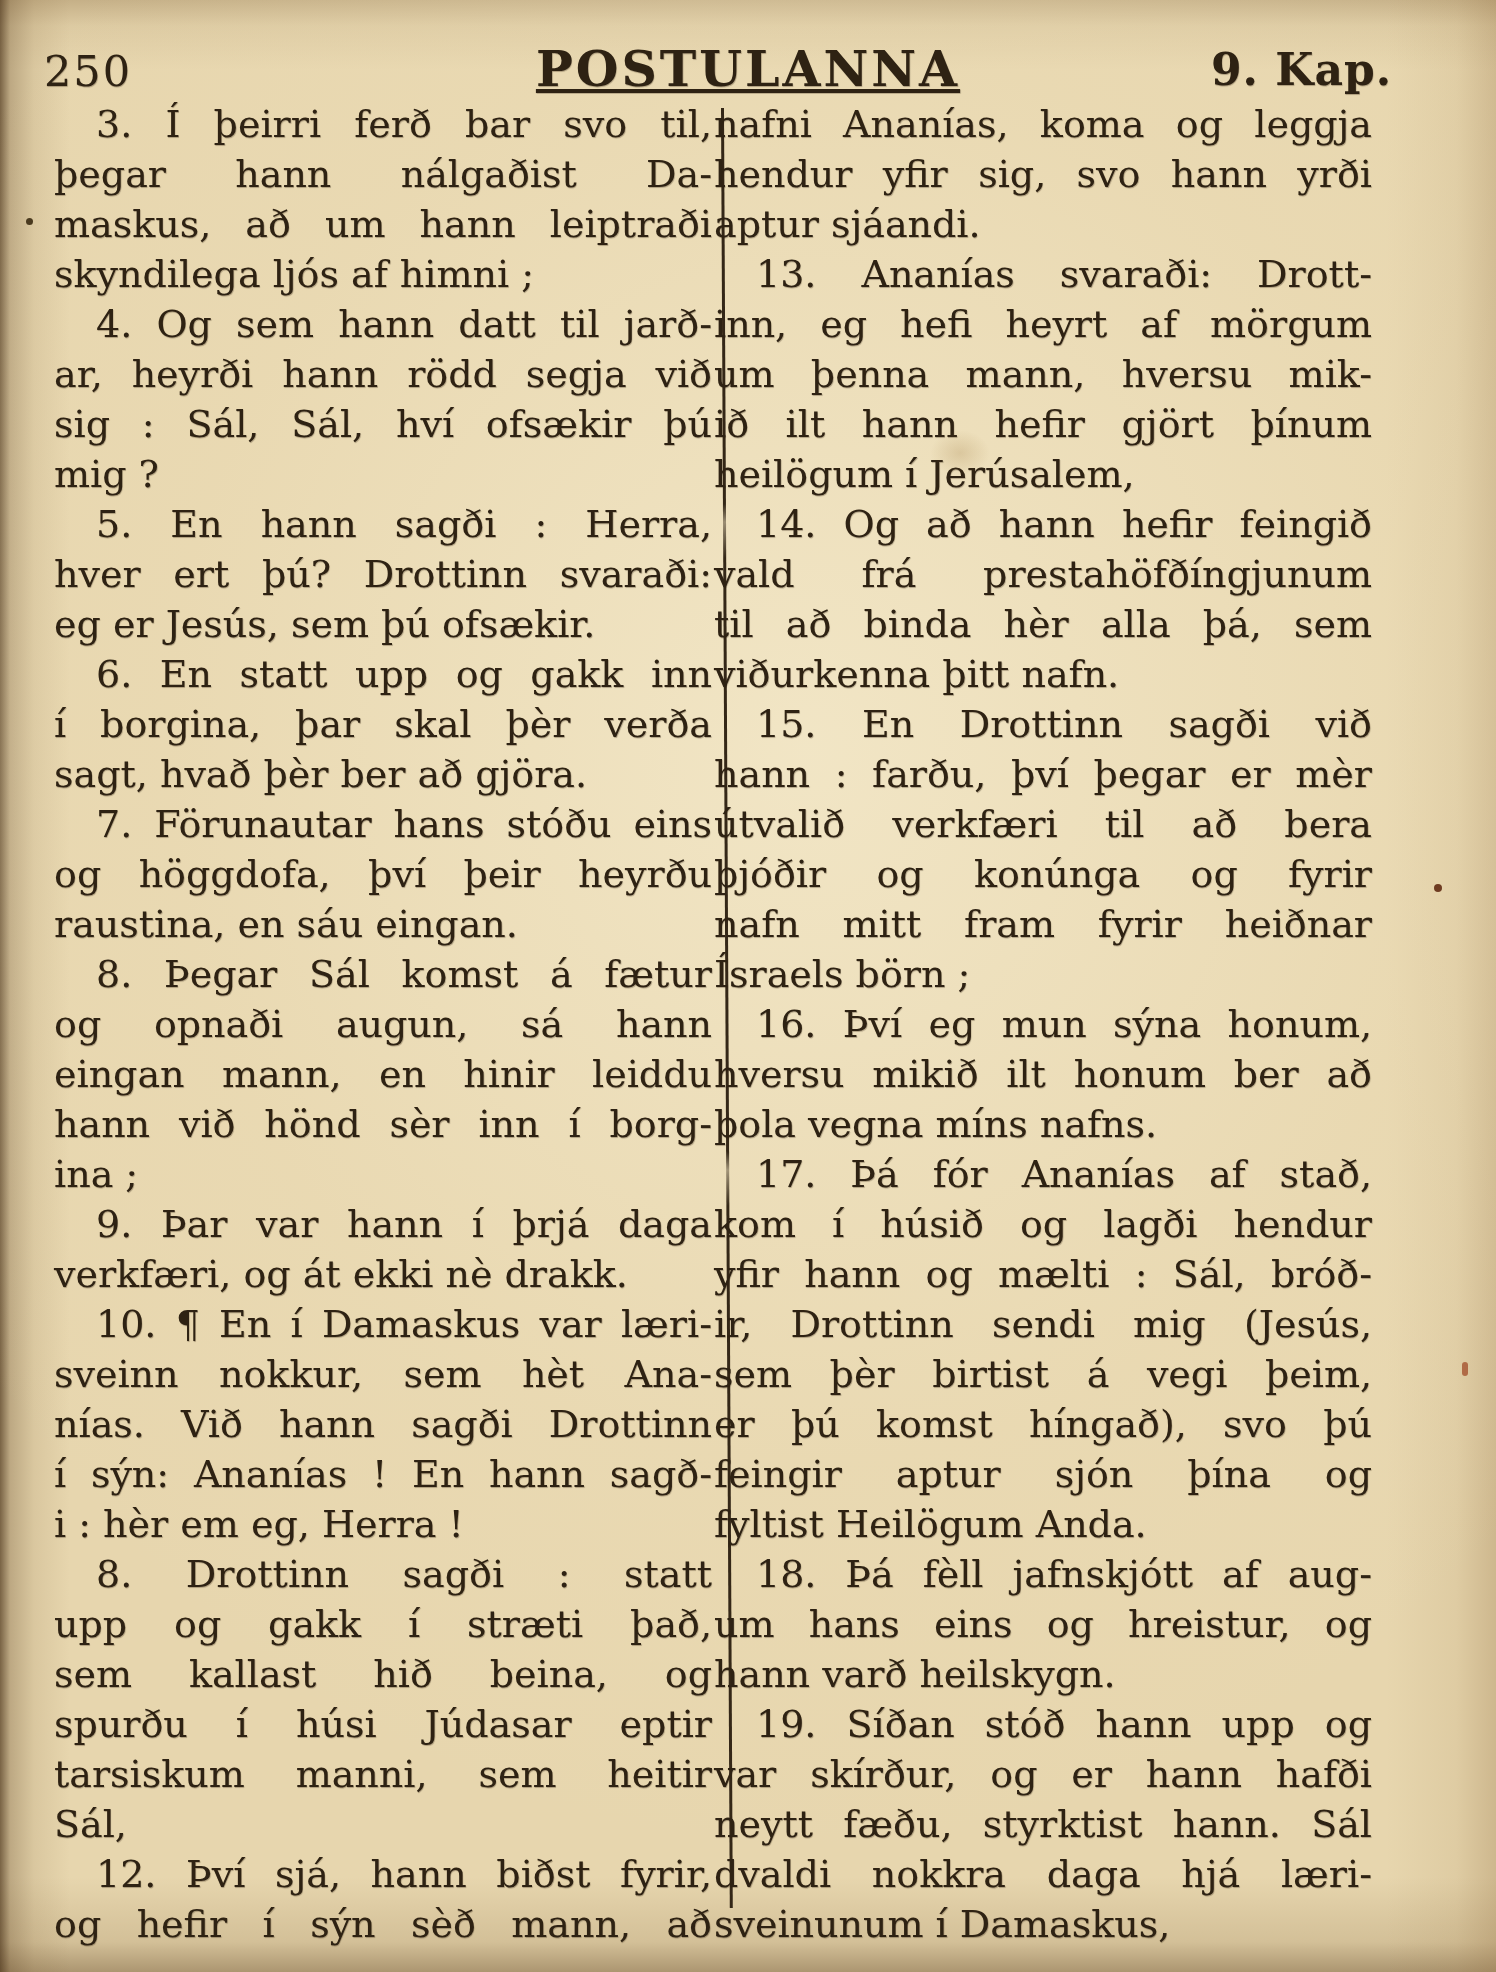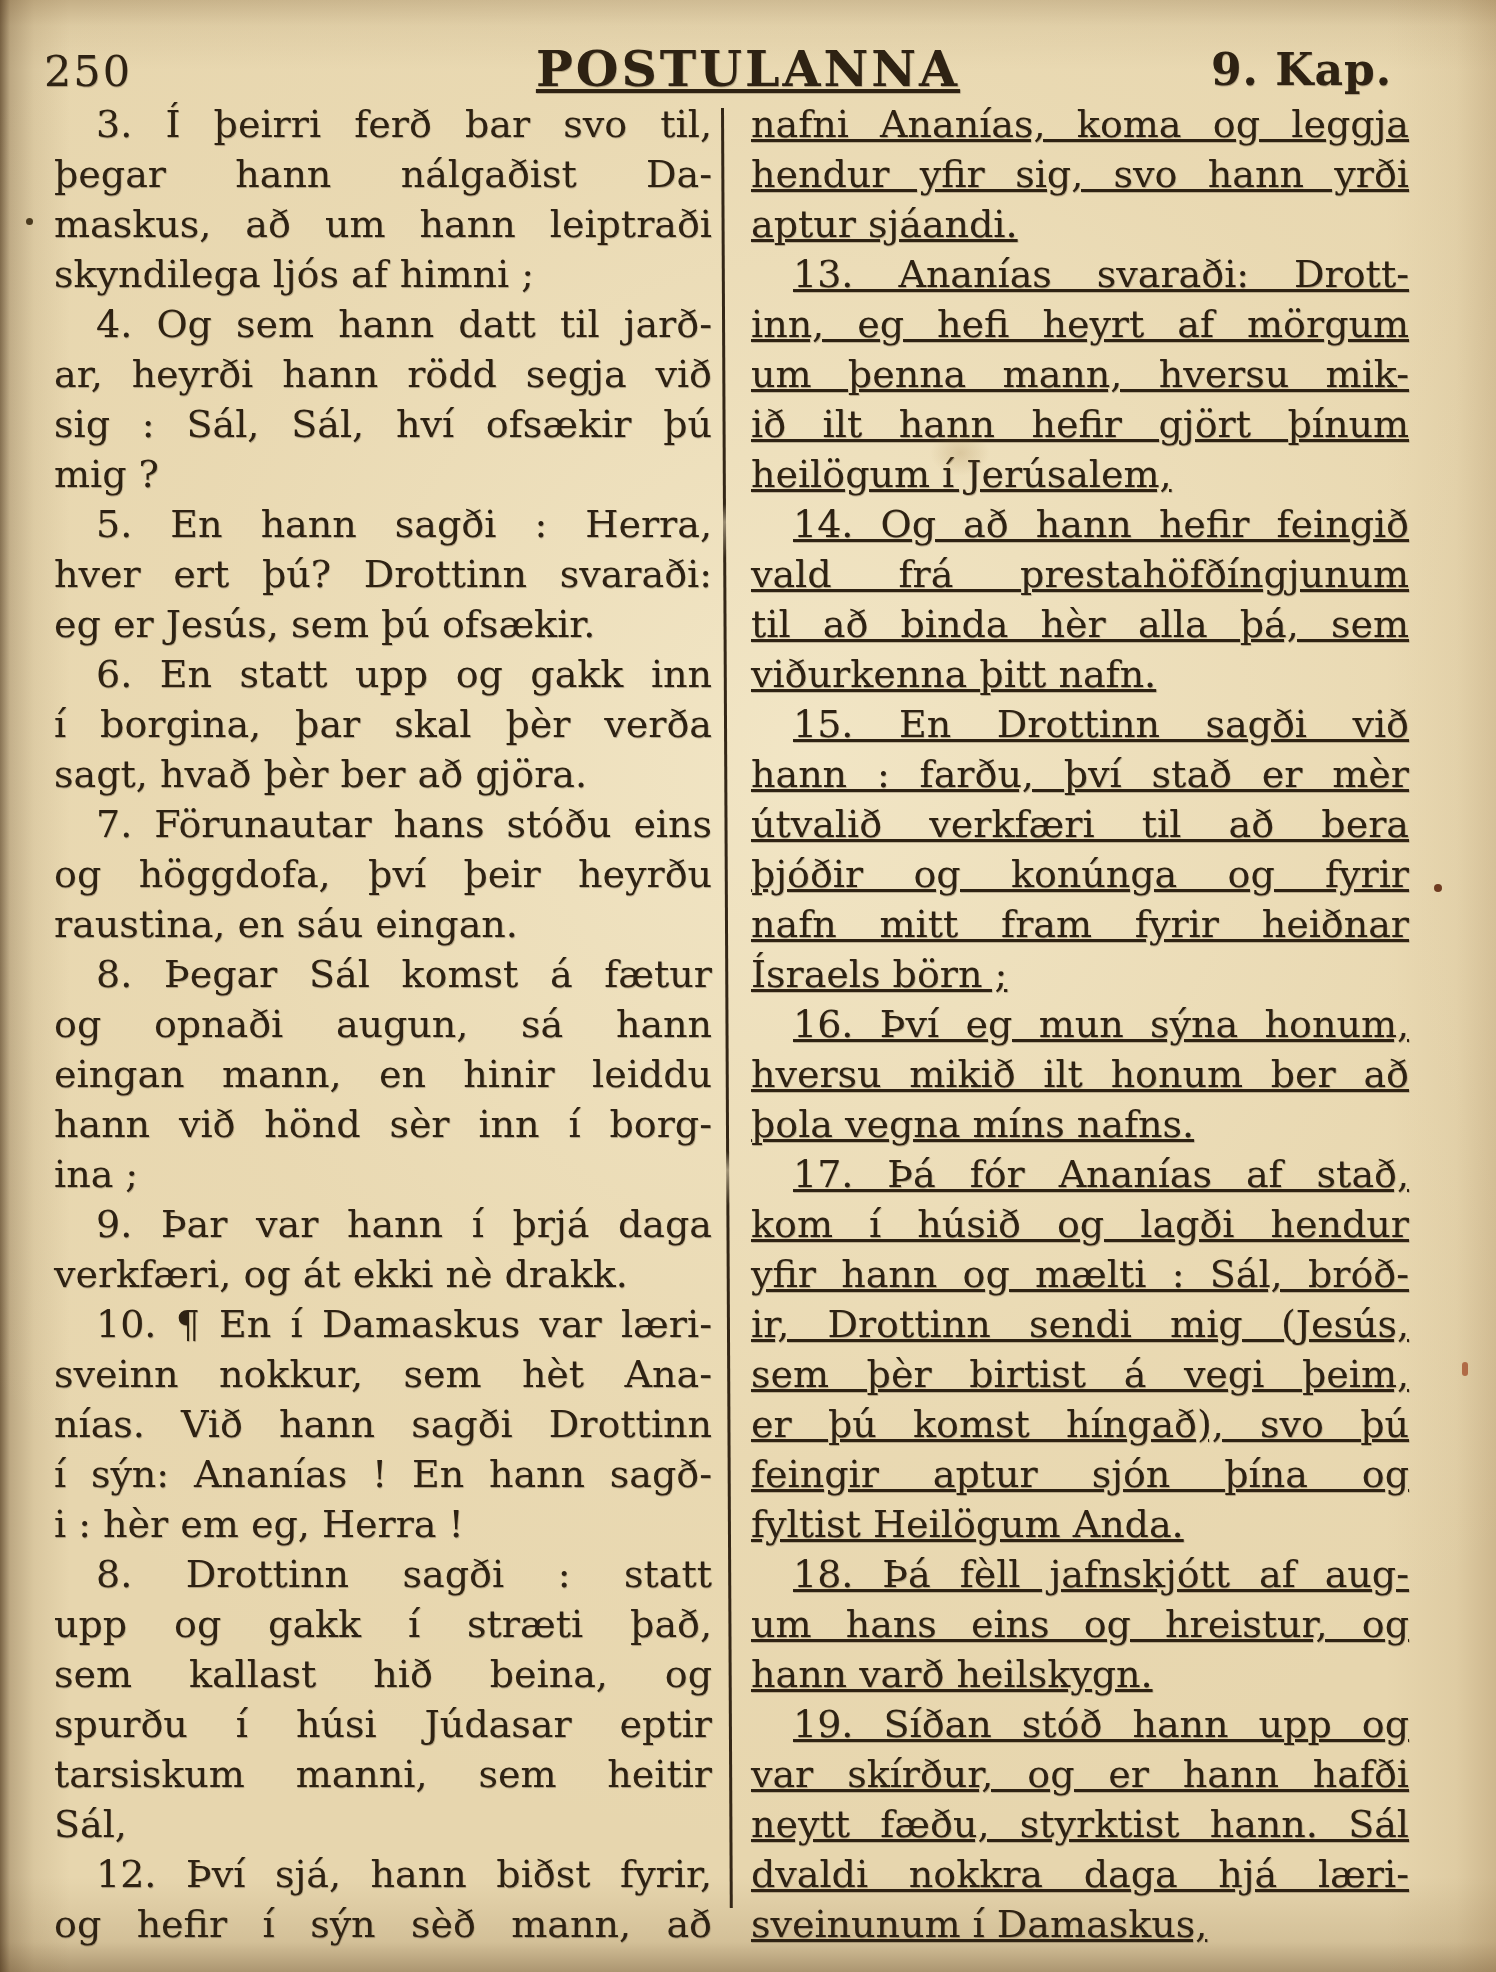--- a/index.html
+++ b/index.html
@@ -36,21 +36,21 @@
   .chapter {
     position: absolute; right: 104px; top: 44px;
     font-size: 44px; font-weight: bold; letter-spacing: 1px;
   }
   .col {
     position: absolute; top: 99px;
     width: 658px;
     font-size: 38px; line-height: 50px;
   }
   .col.left  { left: 54px;  }
-  .col.right { left: 751px; text-decoration: underline; }
+  .col.right { left: 714px; }
   .line {
     height: 50px;
     text-align: justify;
     text-align-last: justify;
     white-space: normal;
     overflow: visible;
   }
   .line.indent { text-indent: 42px; }
   .line.noju   { text-align-last: left; }
   .divider {
@@ -129,21 +129,21 @@
       <div class="line indent">13. Ananías svaraði: Drott-</div>
       <div class="line">inn, eg hefi heyrt af mörgum</div>
       <div class="line">um þenna mann, hversu mik-</div>
       <div class="line">ið ilt hann hefir gjört þínum</div>
       <div class="line noju">heilögum í Jerúsalem,</div>
       <div class="line indent">14. Og að hann hefir feingið</div>
       <div class="line">vald frá prestahöfðíngjunum</div>
       <div class="line">til að binda hèr alla þá, sem</div>
       <div class="line noju">viðurkenna þitt nafn.</div>
       <div class="line indent">15. En Drottinn sagði við</div>
-      <div class="line">hann : farðu, því stað er mèr</div>
+      <div class="line">hann : farðu, því þegar er mèr</div>
       <div class="line">útvalið verkfæri til að bera</div>
       <div class="line">þjóðir og konúnga og fyrir</div>
       <div class="line">nafn mitt fram fyrir heiðnar</div>
       <div class="line noju">Ísraels börn ;</div>
       <div class="line indent">16. Því eg mun sýna honum,</div>
       <div class="line">hversu mikið ilt honum ber að</div>
       <div class="line noju">þola vegna míns nafns.</div>
       <div class="line indent">17. Þá fór Ananías af stað,</div>
       <div class="line">kom í húsið og lagði hendur</div>
       <div class="line">yfir hann og mælti : Sál, bróð-</div>

